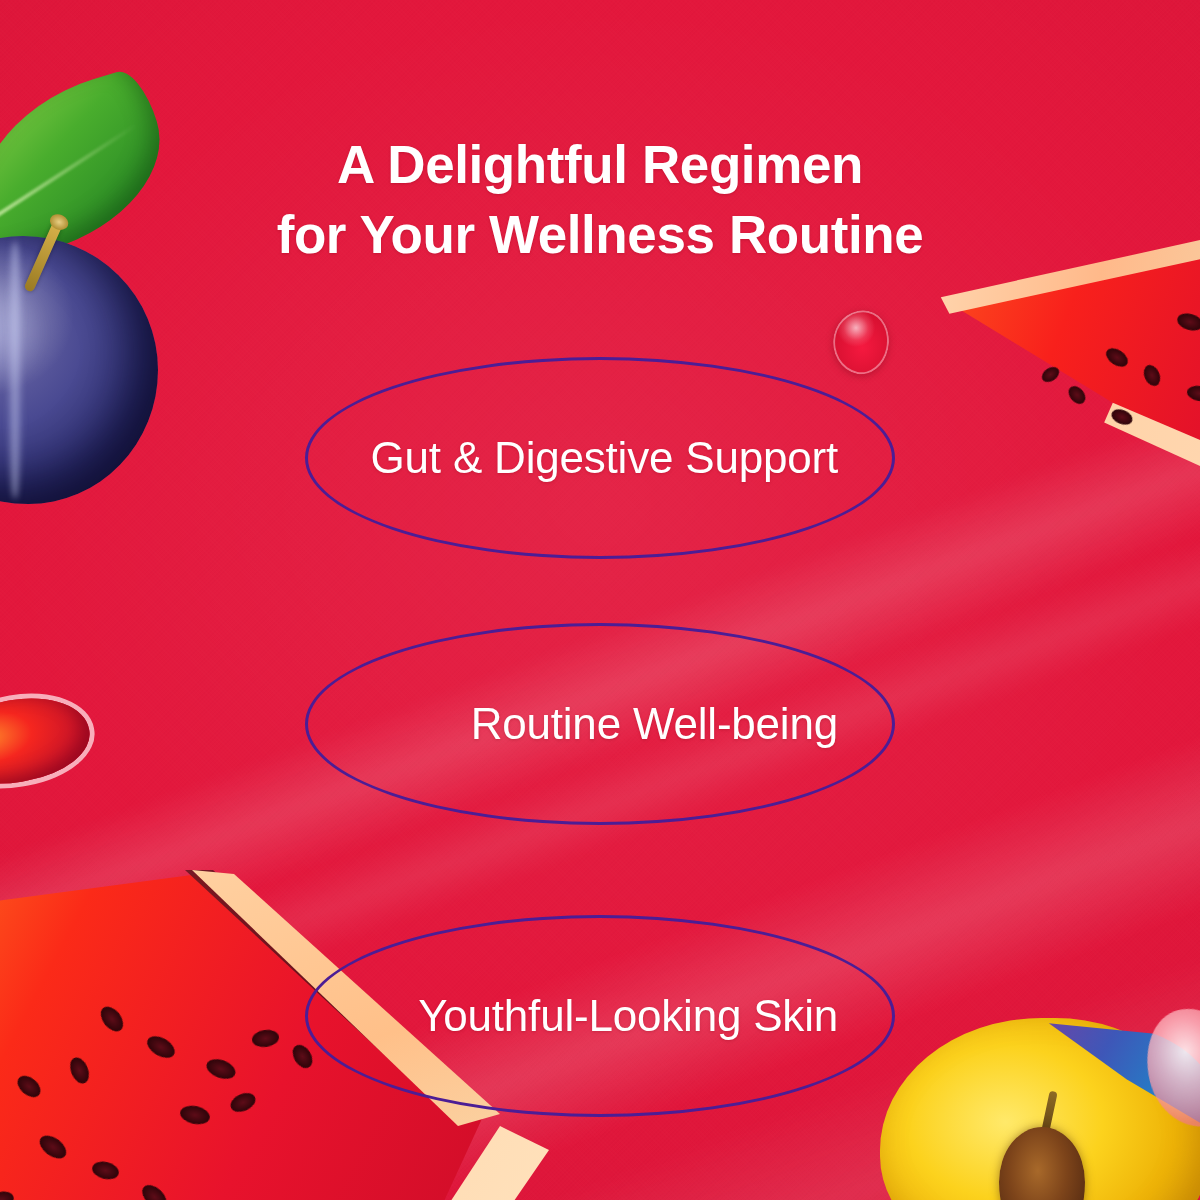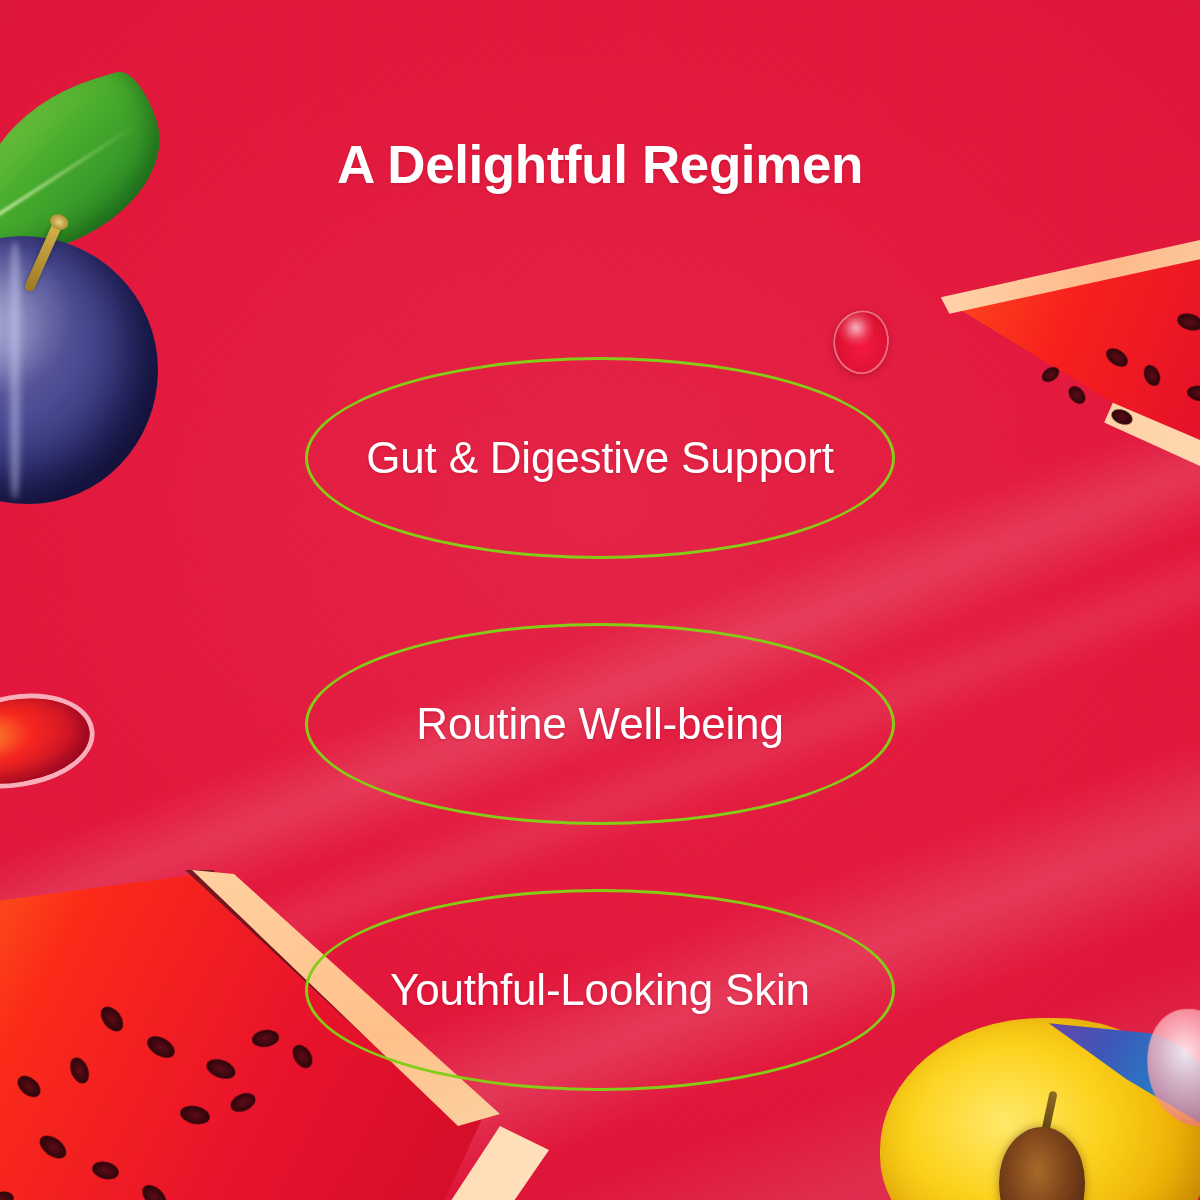--- a/index.html
+++ b/index.html
@@ -261,40 +261,40 @@
     position: absolute;
     left: 0; right: 0;
     top: 0;
   }
   .badge {
     position: absolute;
     left: 50%;
     transform: translateX(-50%);
     width: 590px;
     height: 202px;
-    border: 3px solid #84cc16;
+    border: 3px solid #4c1d95;
     border-radius: 50%;
     display: flex;
     align-items: center;
-    justify-content: center;
+    justify-content: flex-end;
     box-sizing: border-box;
   }
   .badge .label {
     color: #ffffff;
     font-size: 44px;
     font-weight: 400;
     line-height: 1.33;
     text-align: center;
     letter-spacing: -0.2px;
     padding: 0 54px;
     text-shadow: 0 1px 3px rgba(120,0,20,.25);
   }
   .badge.b1 { top: 357px; }
   .badge.b2 { top: 623px; }
-  .badge.b3 { top: 889px; }
+  .badge.b3 { top: 915px; }
 </style>
 </head>
 <body>
 
 <div id="stage">
 
   <div class="bg-base"></div>
   <div class="streaks">
     <div class="streak s1"></div>
     <div class="streak s2"></div>
@@ -367,20 +367,21 @@
   </div>
 
   <div class="deco frag-r">
     <div class="inner"></div>
   </div>
 
   <div class="content">
 
     <h1 class="headline">
       <span class="l1">A Delightful Regimen</span>
+      <span class="l2">for Your Wellness Routine</span>
     </h1>
 
     <div class="badges">
       <div class="badge b1">
         <span class="label">Gut &amp; Digestive Support</span>
       </div>
       <div class="badge b2">
         <span class="label">Routine Well-being</span>
       </div>
       <div class="badge b3">

